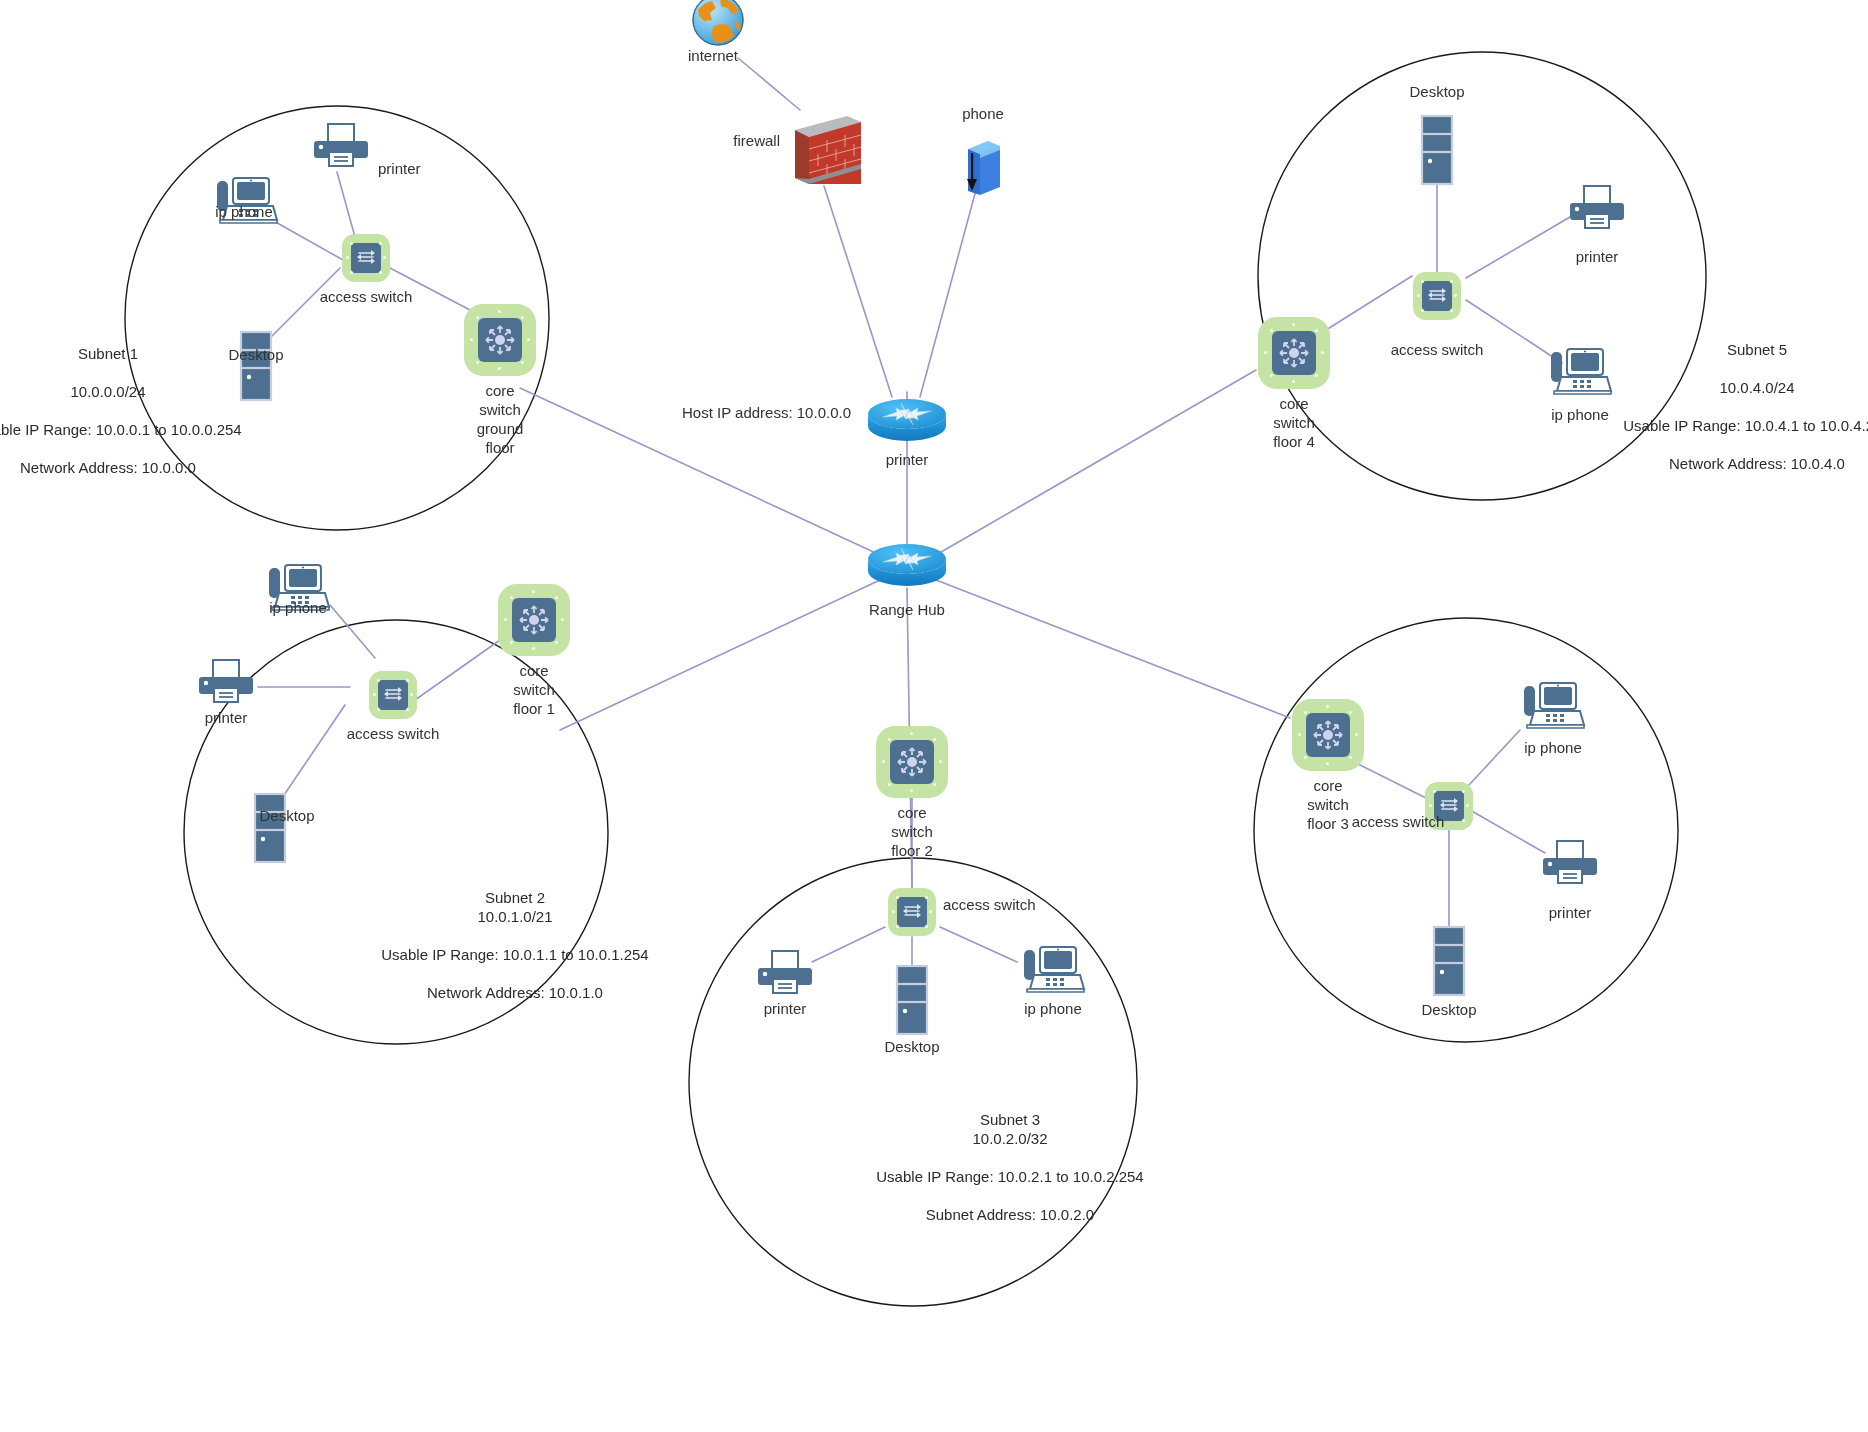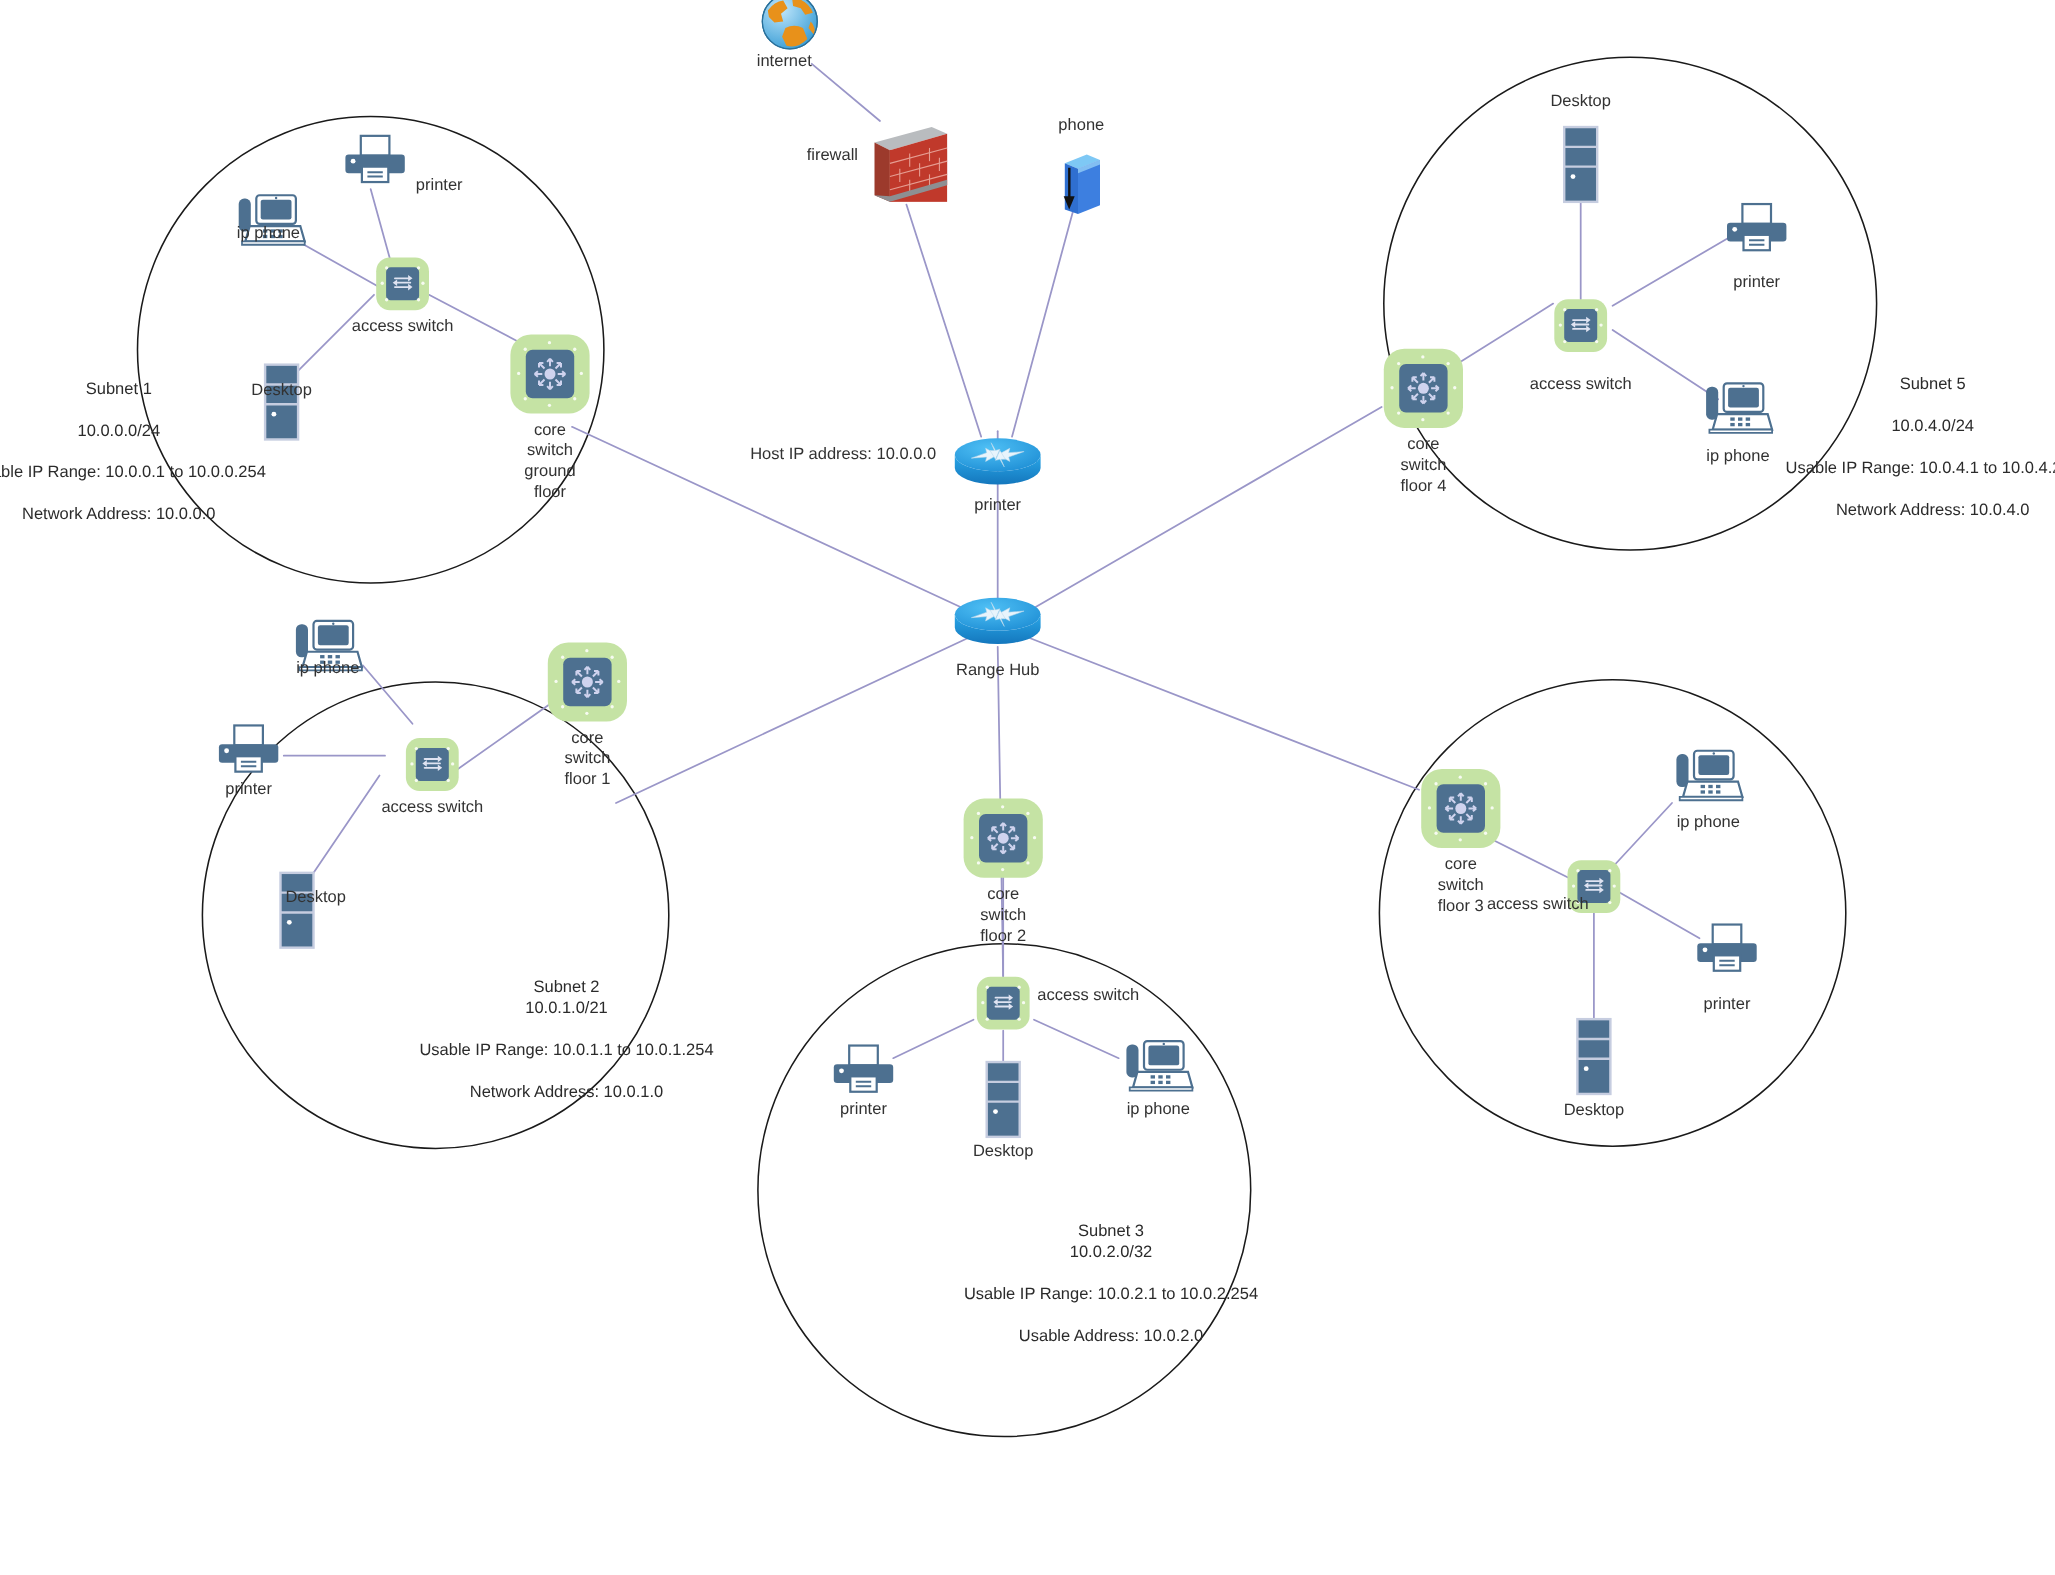--- a/index.html
+++ b/index.html
@@ -556,21 +556,21 @@
       </g>
       <path d="M7 45 L64 45 L64 48 L7 48 Z" fill="#ffffff" stroke="#4d7090" stroke-width="1.6"></path>
     </svg>
   </div>
   <div class="lbl" style="left:1053px; top:999px;">ip phone</div>
 
   <div class="info" style="left:1010px; top:1110px;">
     <div style="margin-bottom:0">Subnet 3</div>
     <div>10.0.2.0/32</div>
     <div>Usable IP Range: 10.0.2.1 to 10.0.2.254</div>
-    <div>Usable Address: 10.0.2.0</div>
+    <div>Subnet Address: 10.0.2.0</div>
   </div>
 
   <div class="node" style="left:1328px; top:735px;">
     <div class="sw-tile core-tile">
       <span class="dot" style="left:12px;top:12px"></span>
         <span class="dot" style="right:12px;top:12px"></span>
       <span class="dot" style="left:12px;bottom:12px"></span>
         <span class="dot" style="right:12px;bottom:12px"></span>
       <span class="dot" style="left:6px;top:34px"></span>
         <span class="dot" style="right:6px;top:34px"></span>

